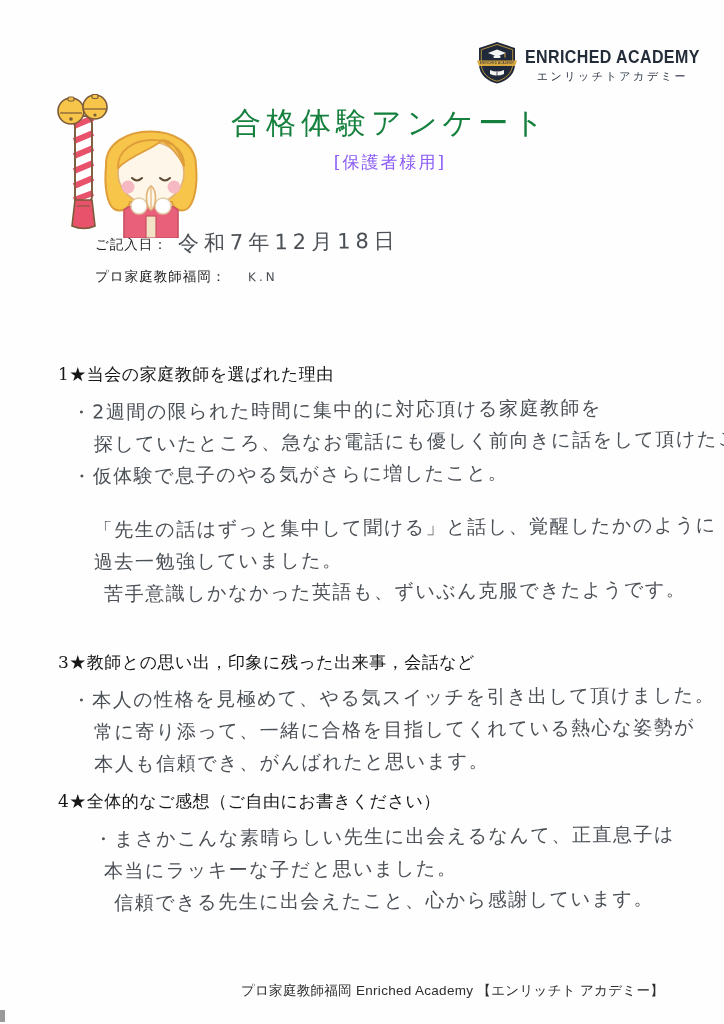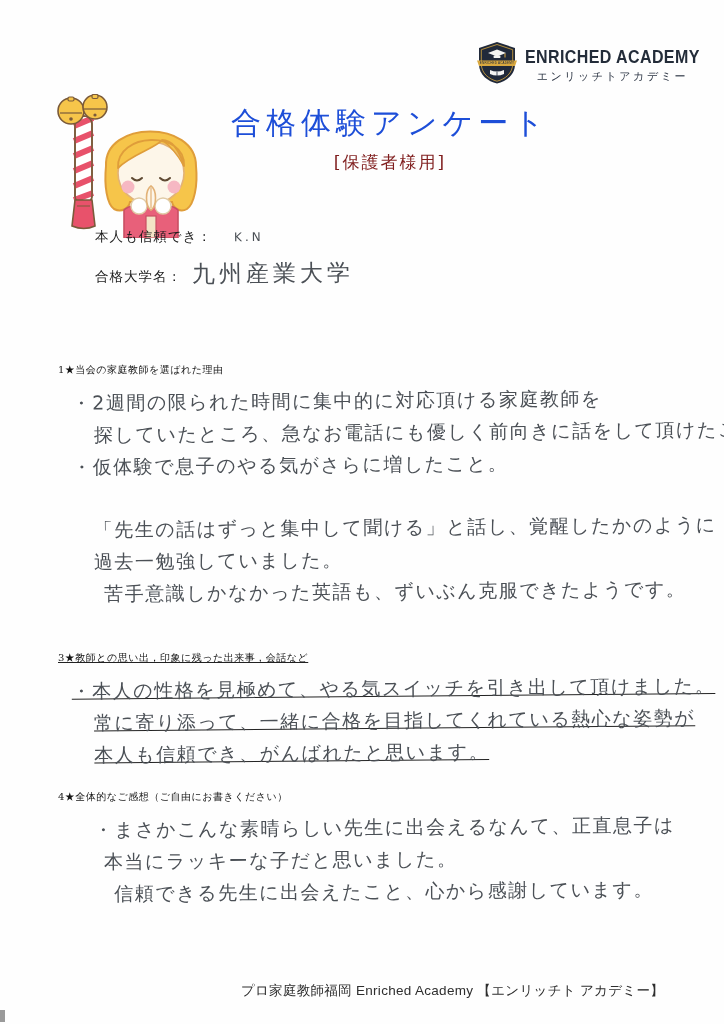--- a/index.html
+++ b/index.html
@@ -43,28 +43,28 @@
   .title-block {
     position: absolute;
     top: 103px; left: 56px; width: 668px;
     text-align: center;
   }
   .page-title {
     font-family: "DejaVu Serif", "Liberation Serif", serif;
     font-size: 30px;
     font-weight: 500;
     letter-spacing: 5px;
-    color: #1d4ed8;
+    color: #15803d;
   }
   .page-subtitle {
     margin-top: 7px;
     font-family: "DejaVu Serif", "Liberation Serif", serif;
     font-size: 17px;
     letter-spacing: 2px;
-    color: #7f1d1d;
+    color: #8b5cf6;
   }
 
   
   .illustration {
     position: absolute;
     top: 94px; left: 44px;
     width: 164px; height: 144px;
   }
 
   
@@ -87,25 +87,25 @@
   }
   .field-value { font-size: 21px; margin-left: 10px; transform: rotate(-0.6deg); }
   .field-value.date { letter-spacing: 5px; }
   .field-value.name { font-size: 12px; letter-spacing: 3px; margin-left: 22px; }
   .field-value.univ { font-size: 23px; letter-spacing: 4px; }
 
   
   .question { position: absolute; left: 58px; width: 630px; }
   .q1 { top: 363px; }
   .q2 { top: 504px; }
-  .q3 { top: 651px; text-decoration: underline; }
+  .q3 { top: 651px; }
   .q4 { top: 790px; }
   .question-label {
     font-family: "DejaVu Serif", "Liberation Serif", serif;
-    font-size: 10px;
+    font-size: 17px;
     letter-spacing: 0.5px;
     color: #161616;
     white-space: nowrap;
   }
   .answer { margin-top: 7px; transform: rotate(-0.5deg); }
   .answer-line {
     font-size: 19px;
     line-height: 32px;
     letter-spacing: 1.5px;
   }
@@ -214,26 +214,26 @@
     <circle cx="95" cy="112" r="8" fill="#ffffff" stroke="#e0cba6" stroke-width="1.4"></circle>
     <circle cx="119" cy="112" r="8" fill="#ffffff" stroke="#e0cba6" stroke-width="1.4"></circle>
 
     <path d="M107 92 C113 96 113 112 107 116 C101 112 101 96 107 92 Z" fill="#fdf6e9" stroke="#e2b277" stroke-width="1.6"></path>
     <line x1="107" y1="94" x2="107" y2="114" stroke="#e2b277" stroke-width="1.2"></line>
   </g>
 </svg>
 
 <div class="fields">
   <div class="field-row">
-    <span class="field-label">本人も信頼でき：</span>
+    <span class="field-label">ご記入日：</span>
+    <span class="hand field-value date">令和7年12月18日</span>
+  </div>
+  <div class="field-row">
+    <span class="field-label">プロ家庭教師福岡：</span>
     <span class="hand field-value name">K.N</span>
-  </div>
-  <div class="field-row">
-    <span class="field-label">合格大学名：</span>
-    <span class="hand field-value univ">九州産業大学</span>
   </div>
 </div>
 
 <div class="question q1">
   <div class="question-label">1★当会の家庭教師を選ばれた理由</div>
   <div class="answer">
     <div class="hand answer-line ind1">・2週間の限られた時間に集中的に対応頂ける家庭教師を</div>
     <div class="hand answer-line ind2">探していたところ、急なお電話にも優しく前向きに話をして頂けたこと。</div>
     <div class="hand answer-line ind1">・仮体験で息子のやる気がさらに増したこと。</div>
   </div>

